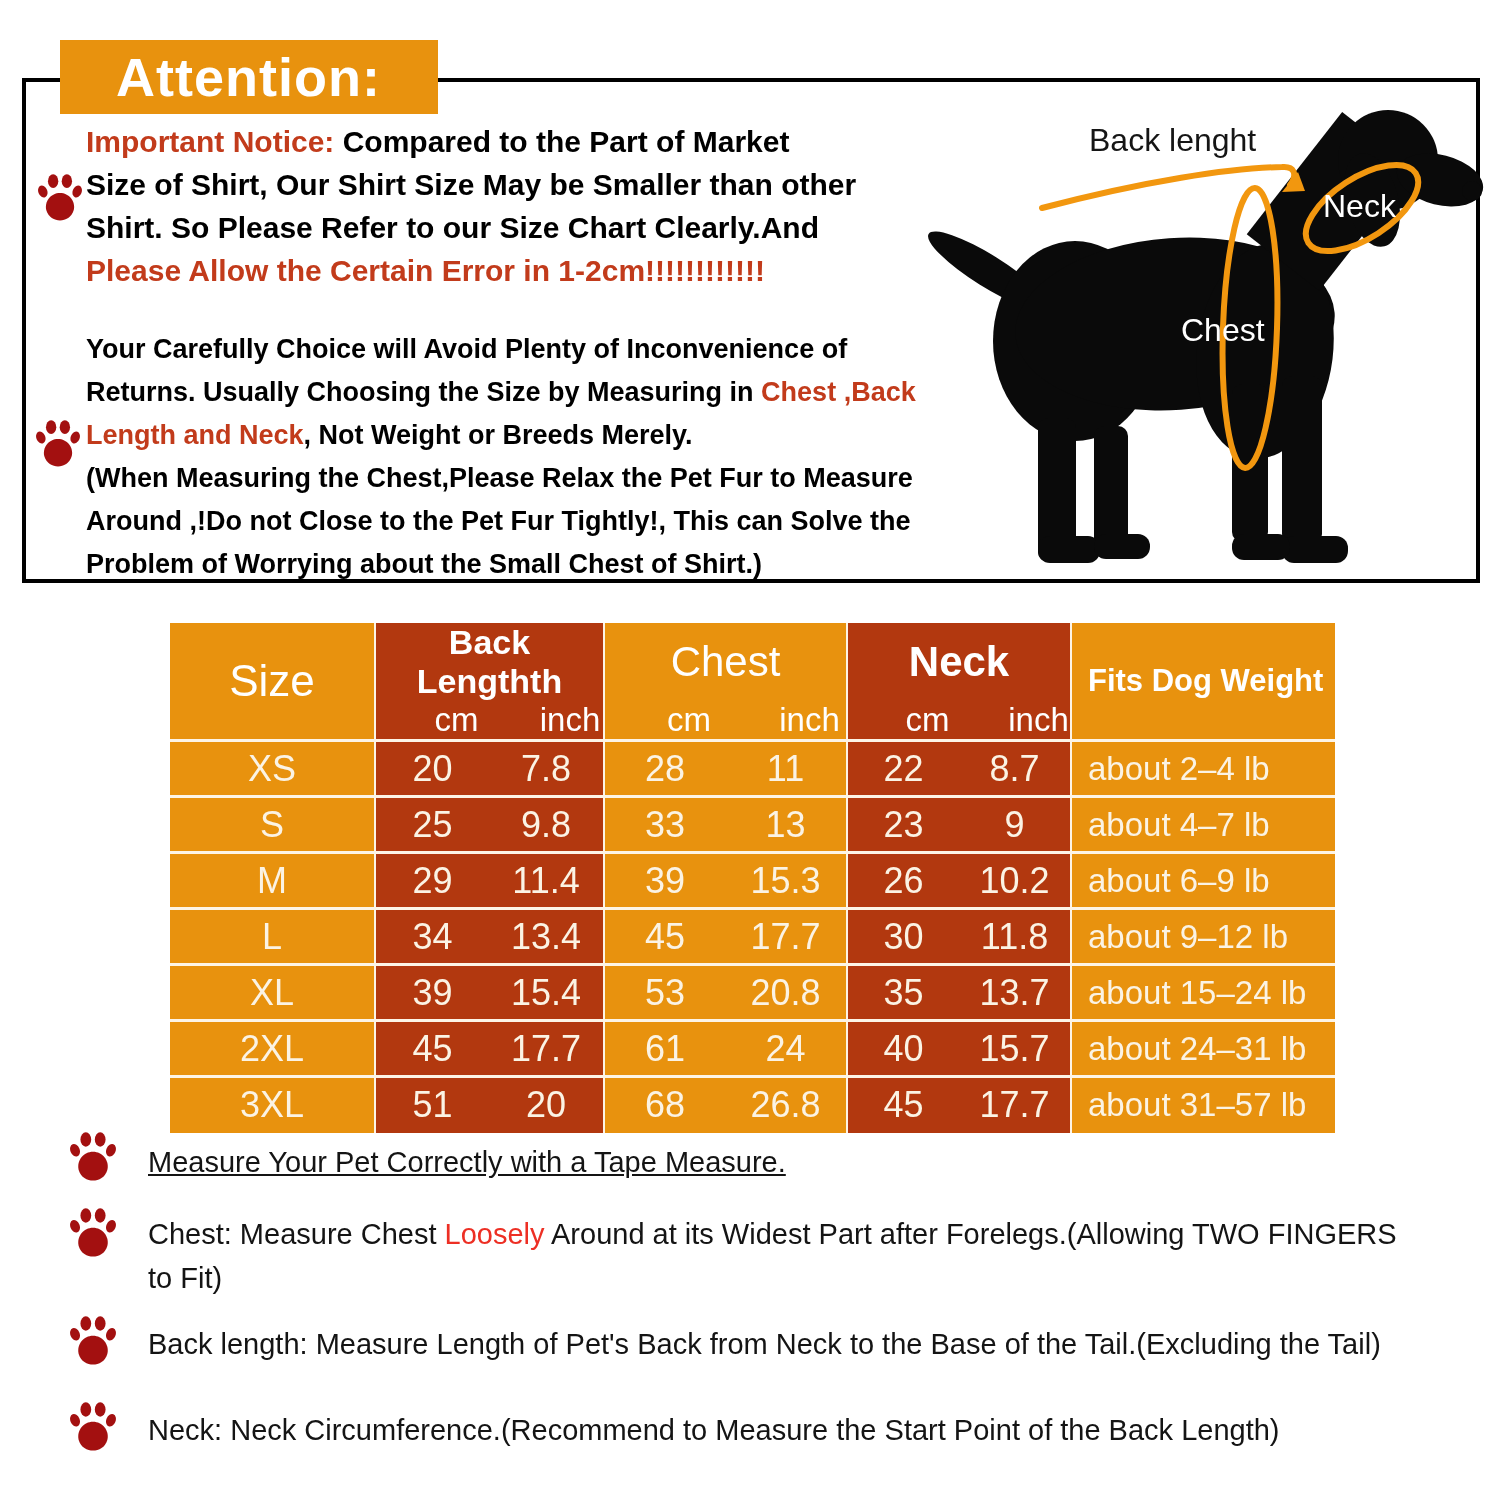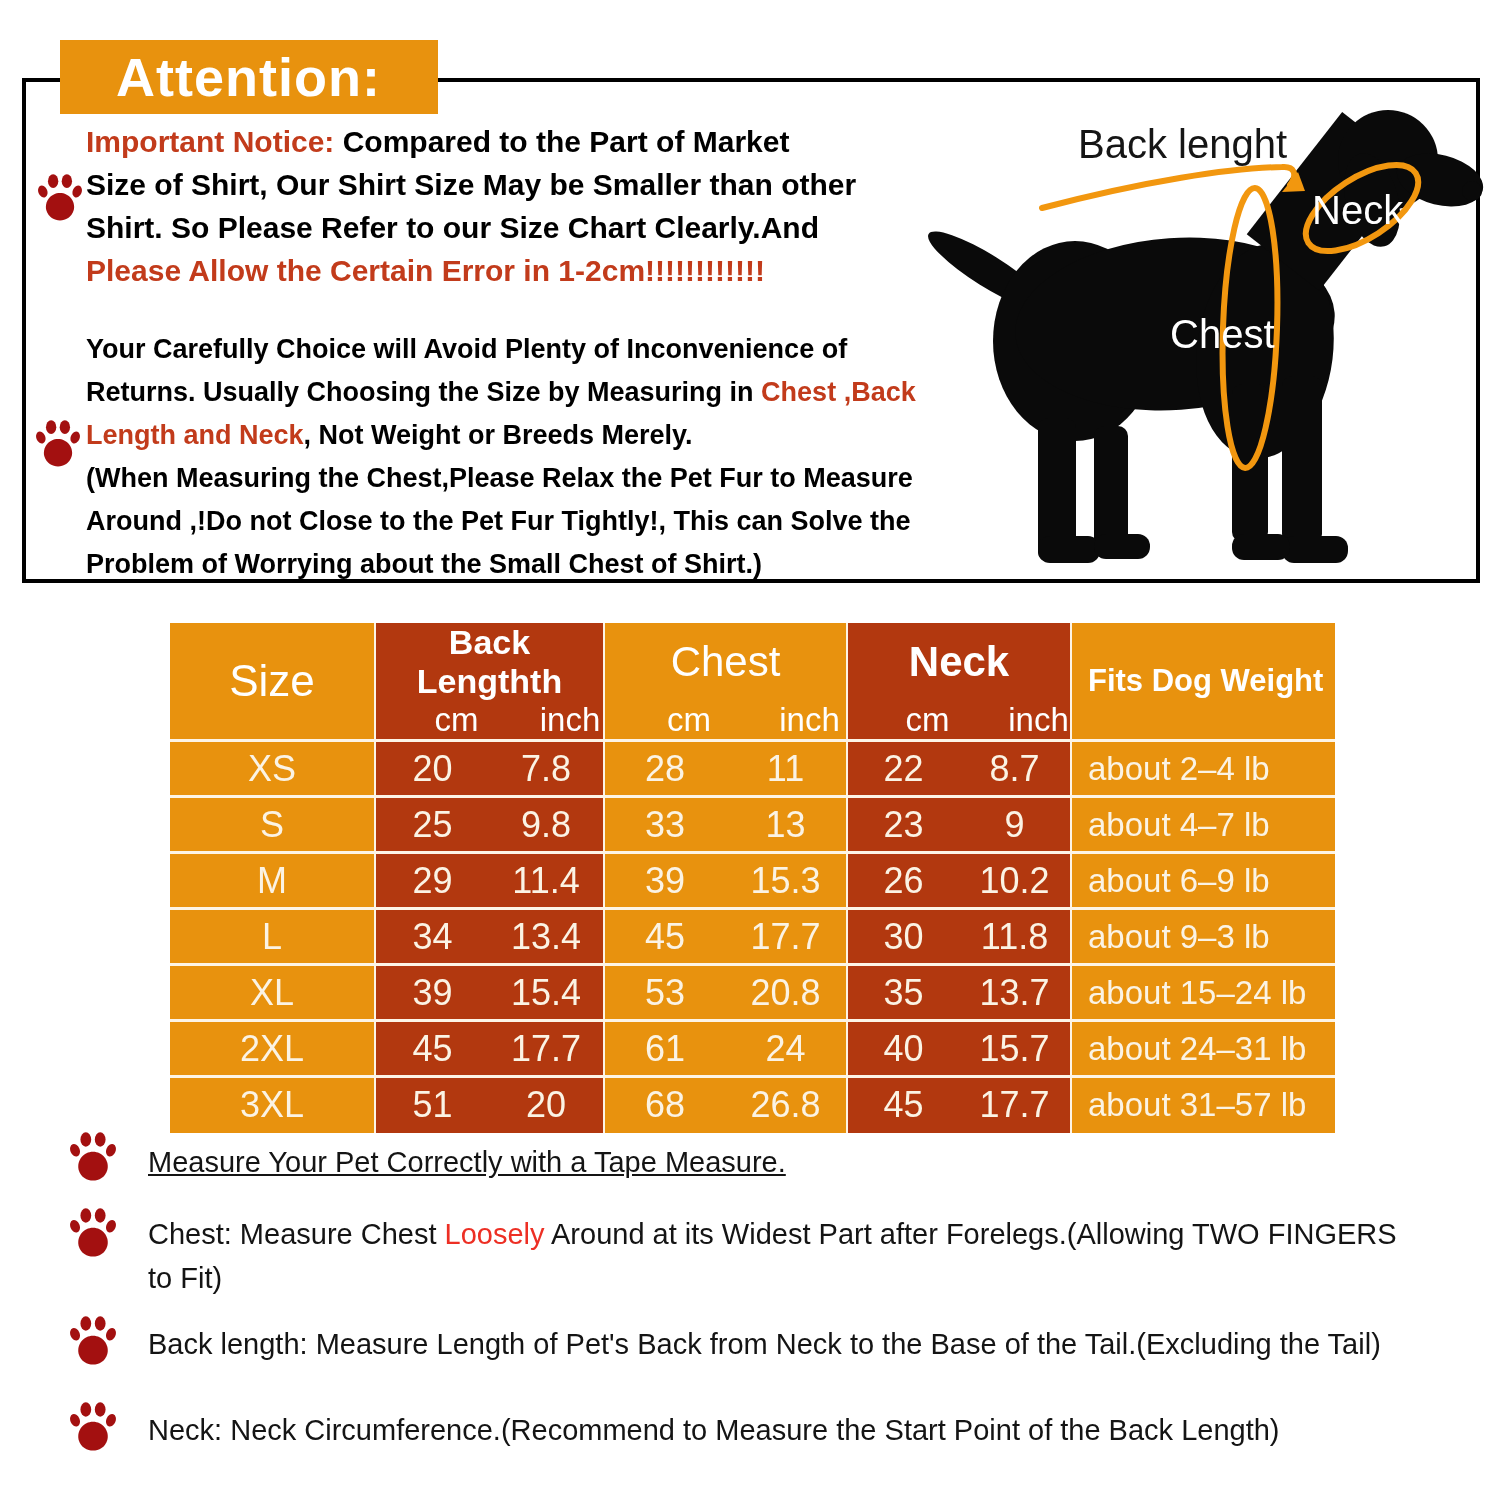--- a/index.html
+++ b/index.html
@@ -31,21 +31,21 @@
   .para2{left:86px;top:328px;font-size:27px;line-height:43px;}
   .red{color:var(--redtext);}
   .dark{color:#000000;}
   .bright-red{color:var(--brightred);}
 
   .paw{color:var(--paw);position:absolute;z-index:2;}
   .paw svg{width:100%;height:100%;}
 
   
   .dog-wrap{position:absolute;left:920px;top:96px;width:565px;height:492px;z-index:2;}
-  .dog-label{position:absolute;z-index:4;font-size:40px;white-space:nowrap;}
+  .dog-label{position:absolute;z-index:4;font-size:32px;white-space:nowrap;margin-left:11px;}
   .lbl-back{left:1078px;top:122px;color:#151515;}
   .lbl-neck{left:1312px;top:188px;color:#fff;}
   .lbl-chest{left:1170px;top:312px;color:#fff;}
 
   
   table.size-table{position:absolute;left:170px;top:623px;width:1165px;height:482px;
                    border-collapse:collapse;table-layout:fixed;z-index:2;}
   .size-table th,.size-table td{font-weight:normal;text-align:center;vertical-align:middle;
                    color:var(--tabletext);overflow:hidden;}
   .col-o{background:var(--orange);}
@@ -203,21 +203,21 @@
         <td class="col-o c-weight csep">about 6–9 lb</td>
       </tr>
       <tr>
         <td class="col-o">L</td>
         <td class="col-r csep">34</td>
         <td class="col-r">13.4</td>
         <td class="col-o csep">45</td>
         <td class="col-o">17.7</td>
         <td class="col-r csep">30</td>
         <td class="col-r">11.8</td>
-        <td class="col-o c-weight csep">about 9–3 lb</td>
+        <td class="col-o c-weight csep">about 9–12 lb</td>
       </tr>
       <tr>
         <td class="col-o">XL</td>
         <td class="col-r csep">39</td>
         <td class="col-r">15.4</td>
         <td class="col-o csep">53</td>
         <td class="col-o">20.8</td>
         <td class="col-r csep">35</td>
         <td class="col-r">13.7</td>
         <td class="col-o c-weight csep">about 15–24 lb</td>

